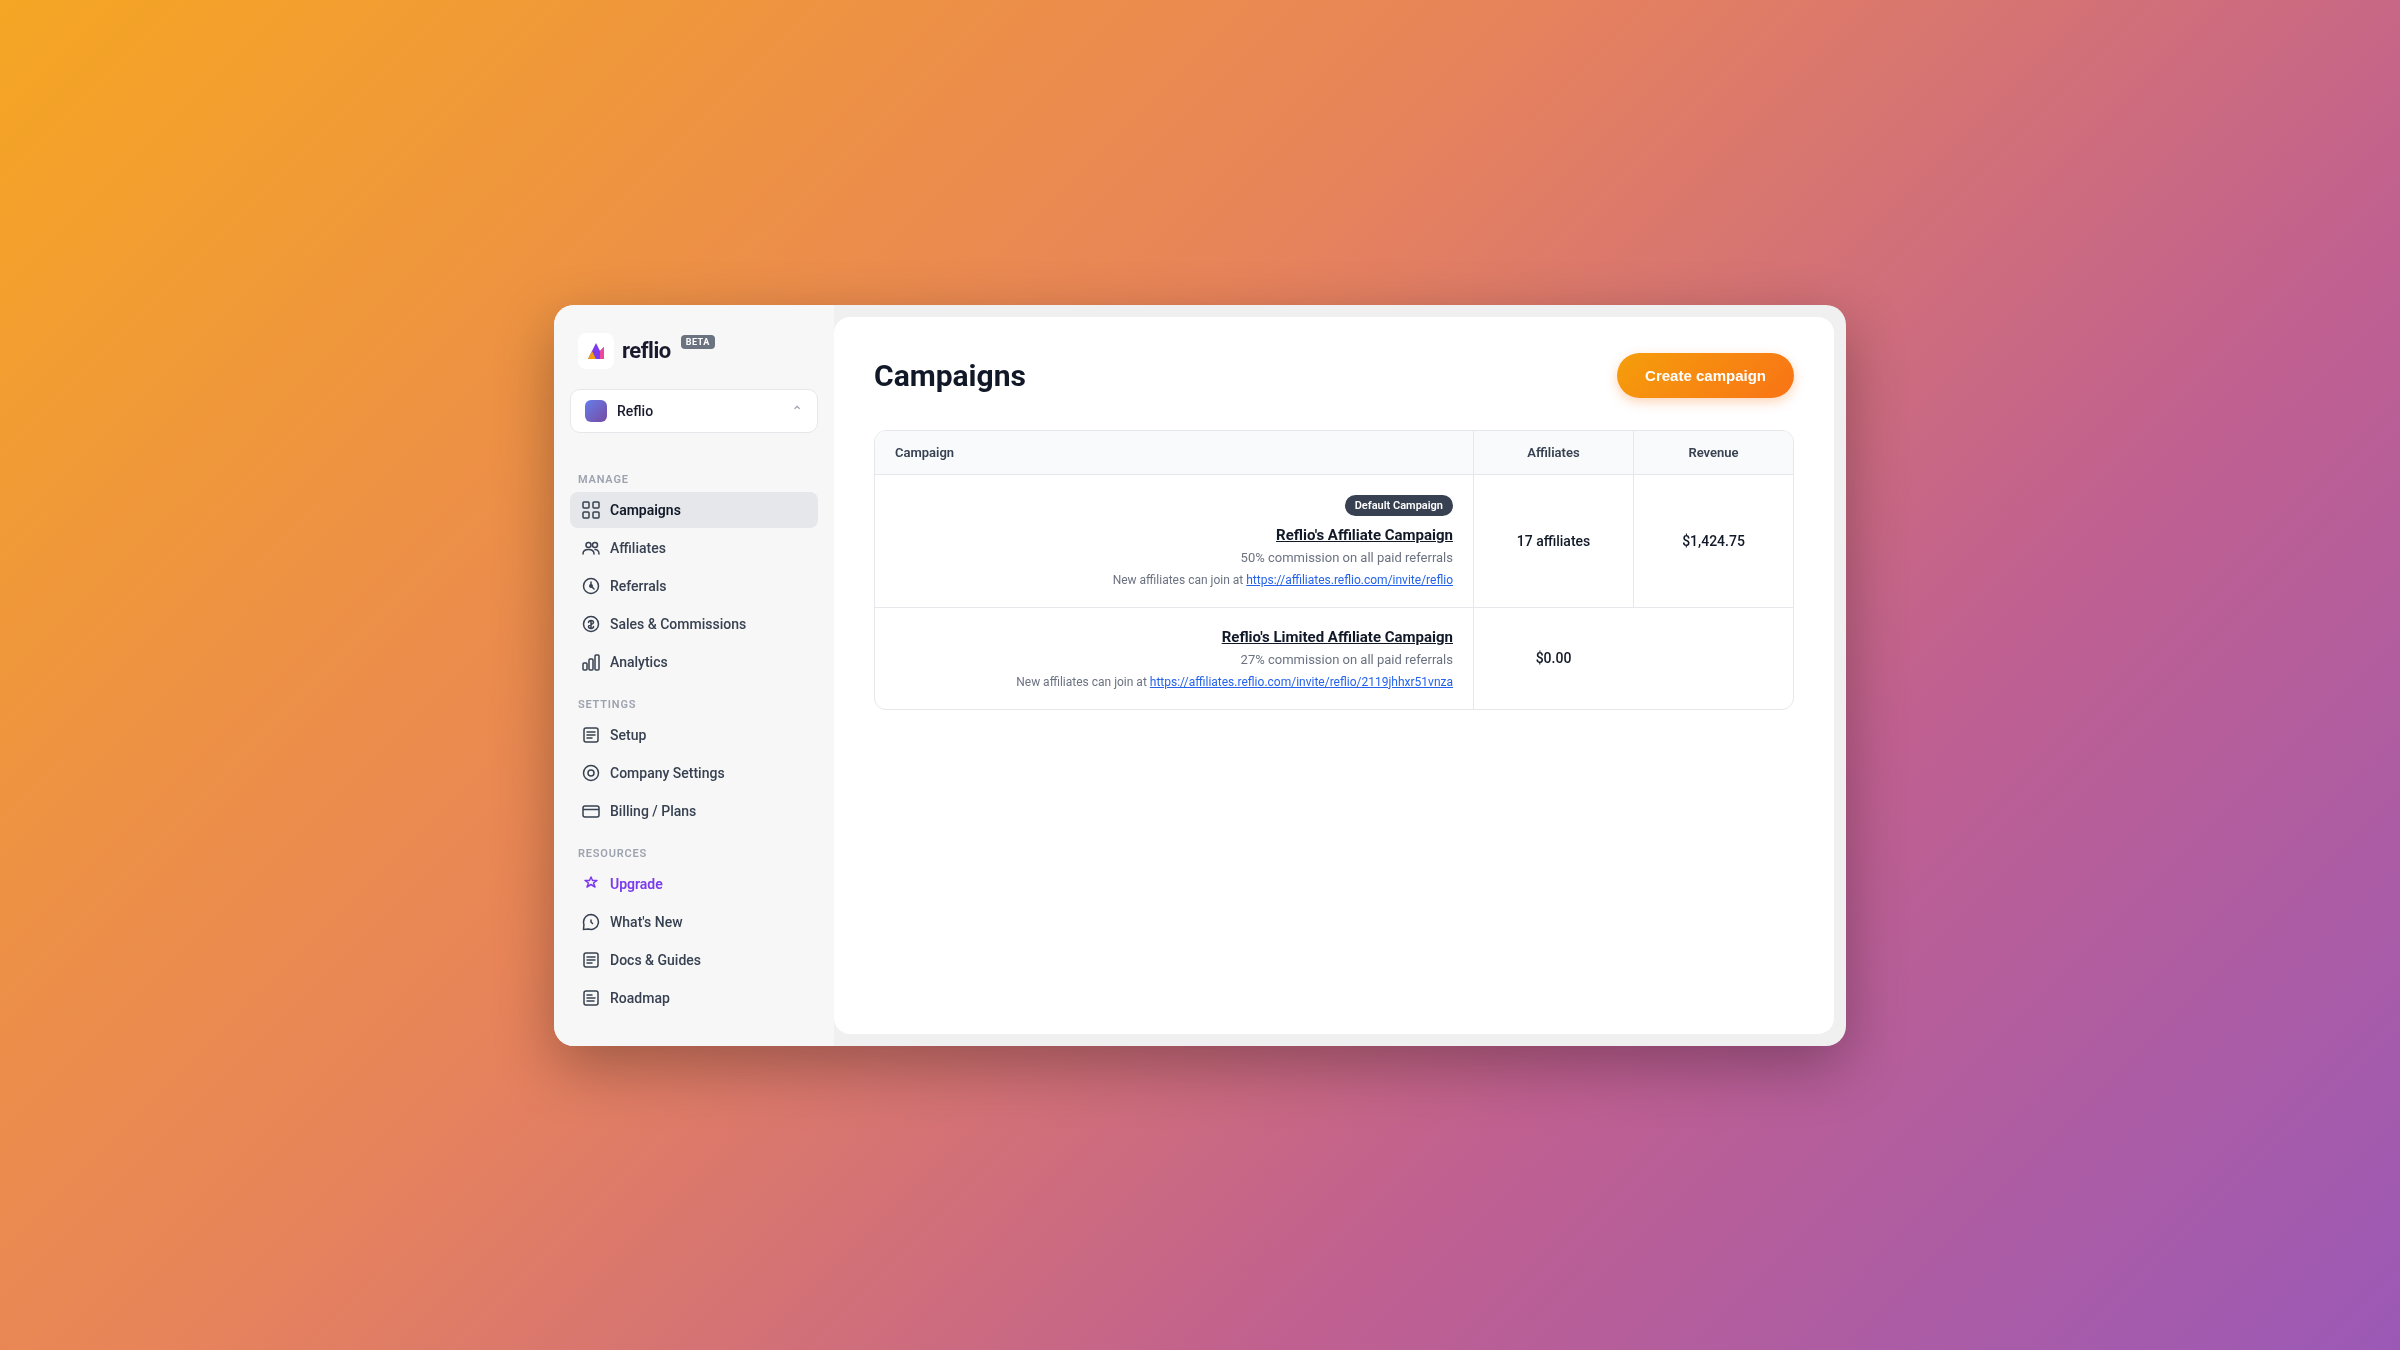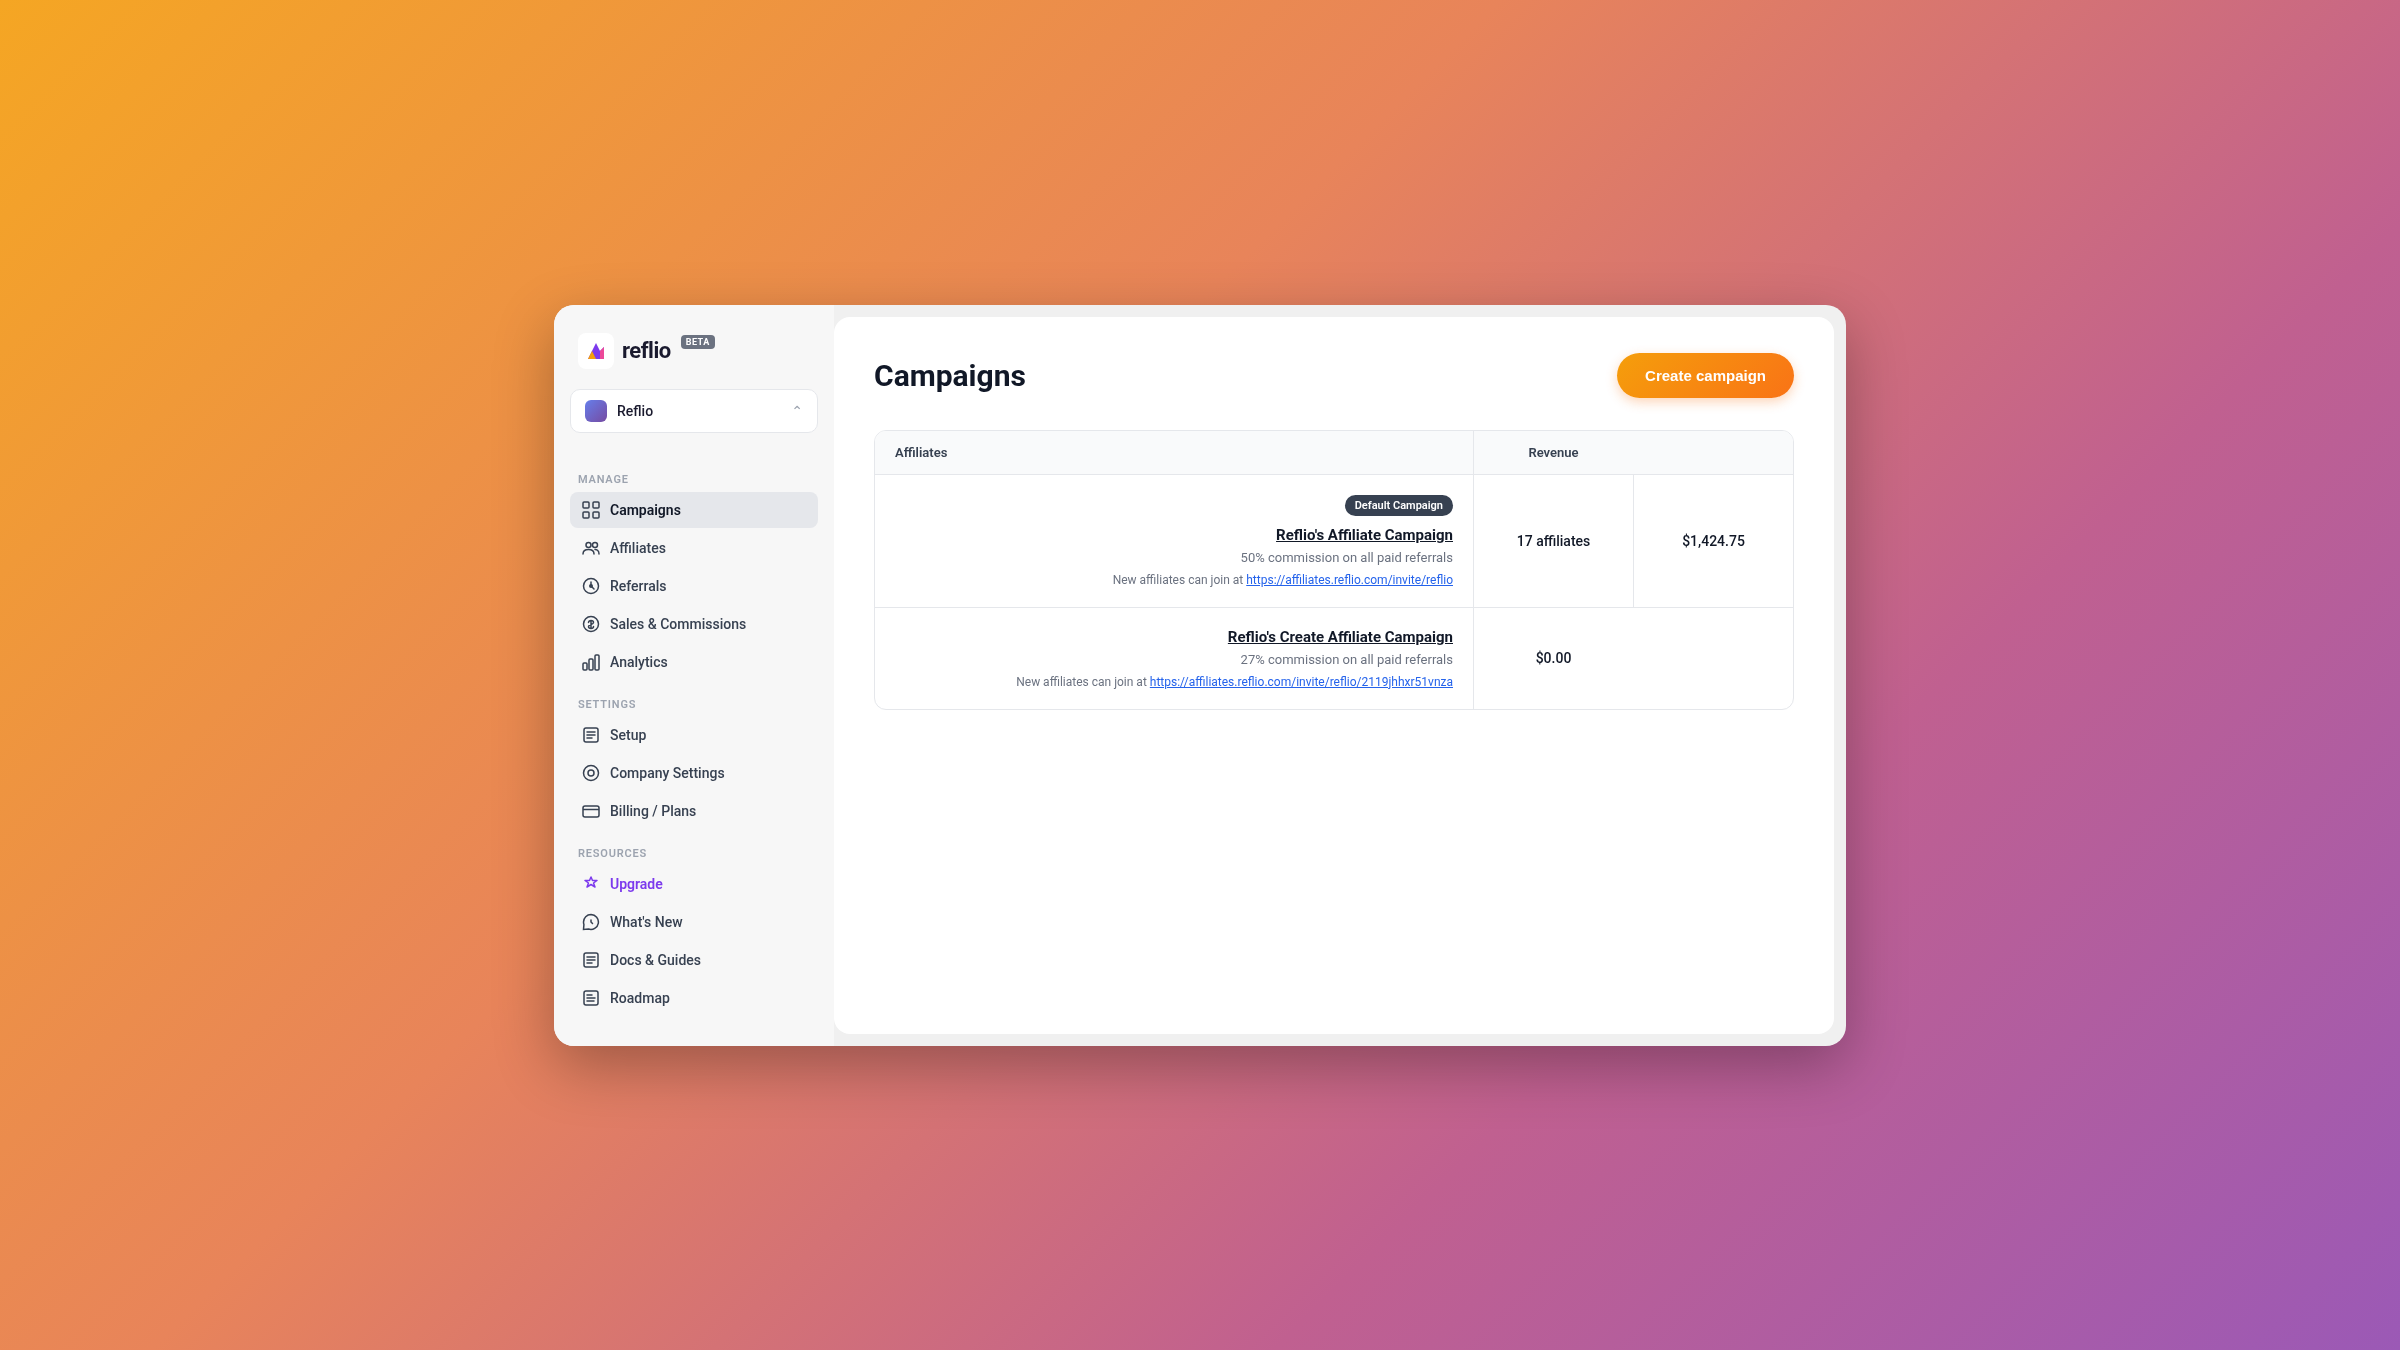--- a/index.html
+++ b/index.html
@@ -404,41 +404,42 @@
   </div>
 
   <div class="main-content">
     <div class="page-header">
       <h1 class="page-title">Campaigns</h1>
       <button class="create-btn">Create campaign</button>
     </div>
 
     <div class="campaigns-table">
       <div class="table-header">
+        <div class="th">Campaign</div>
         <div class="th">Affiliates</div>
         <div class="th">Revenue</div>
       </div>
 
       <div class="table-row">
         <div class="td">
           <span class="default-badge">Default Campaign</span>
           <a class="campaign-name">Reflio's Affiliate Campaign</a>
           <p class="campaign-desc">50% commission on all paid referrals</p>
           <p class="campaign-link-row">
             <span>New affiliates can join at</span>
             <a class="campaign-link">https://affiliates.reflio.com/invite/reflio</a>
           </p>
         </div>
         <div class="td">17 affiliates</div>
         <div class="td">$1,424.75</div>
       </div>
 
       <div class="table-row">
         <div class="td">
-          <a class="campaign-name">Reflio's Create Affiliate Campaign</a>
+          <a class="campaign-name">Reflio's Limited Affiliate Campaign</a>
           <p class="campaign-desc">27% commission on all paid referrals</p>
           <p class="campaign-link-row">
             <span>New affiliates can join at</span>
             <a class="campaign-link">https://affiliates.reflio.com/invite/reflio/2119jhhxr51vnza</a>
           </p>
         </div>
         <div class="td">$0.00</div>
       </div>
     </div>
   </div>

